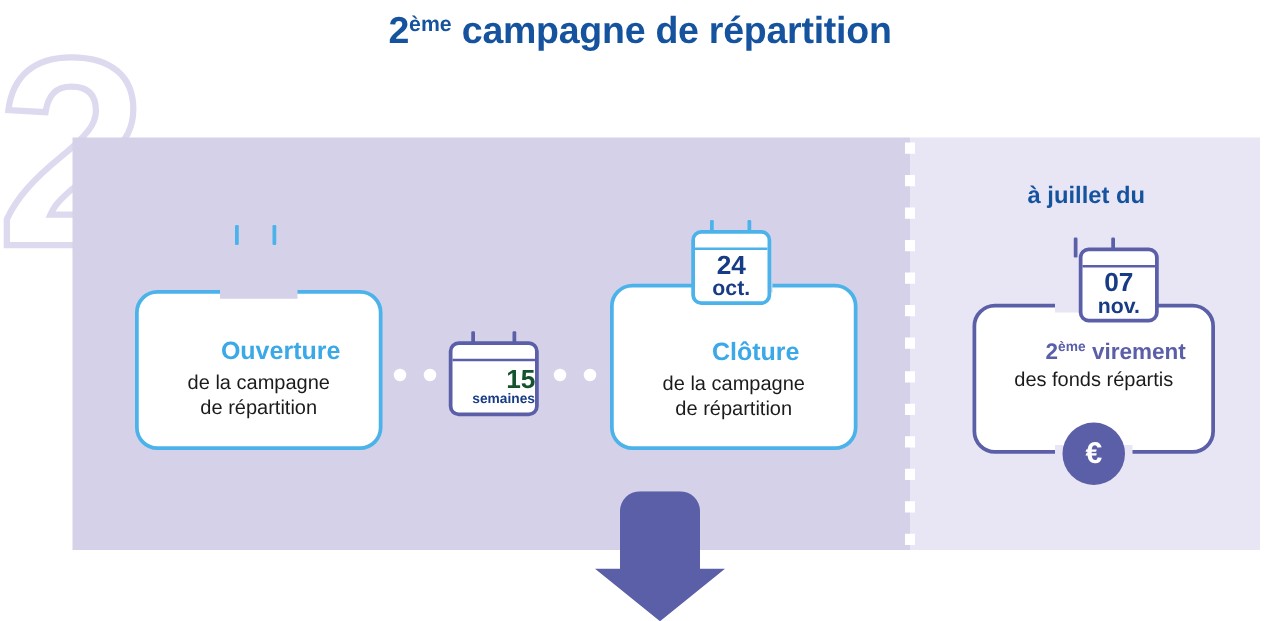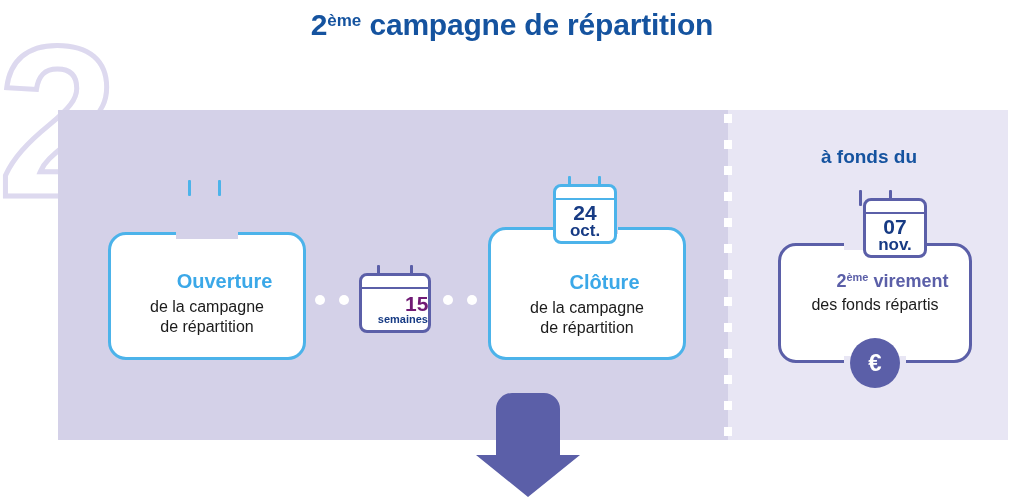--- a/index.html
+++ b/index.html
@@ -266,21 +266,21 @@
   .weeks .cal-rings i:nth-child(2) { left: 51px; }
   .weeks .cal-box {
     width: 72px;
     height: 60px;
     border: 3px solid #5b5fa8;
   }
   .weeks .cal-box .bar { background: #5b5fa8; }
   .weeks .cal-day {
     top: 17px;
     font-size: 21px;
-    color: #701a75;
+    color: #14532d;
     padding-left: 43px;
   }
   .weeks .cal-month {
     top: 38px;
     font-size: 11px;
     color: #173b84;
     text-align: right;
   }
 
   
@@ -427,21 +427,21 @@
         <i></i>
         <i></i>
       </div>
     <div class="cal-box">
       <div class="bar"></div>
       <div class="cal-day">24</div>
       <div class="cal-month">oct.</div>
     </div>
   </div>
 
-  <div class="apd">à fonds du</div>
+  <div class="apd">à juillet du</div>
 
   <div class="card purple card-virement">
     <div class="gap-top"></div>
     <div class="gap-bottom"></div>
     <div class="card-body">
       <div class="card-head purple">
         <span>2</span><span class="sup">ème</span><span> virement</span>
       </div>
       <div class="card-sub">des fonds répartis</div>
     </div>

